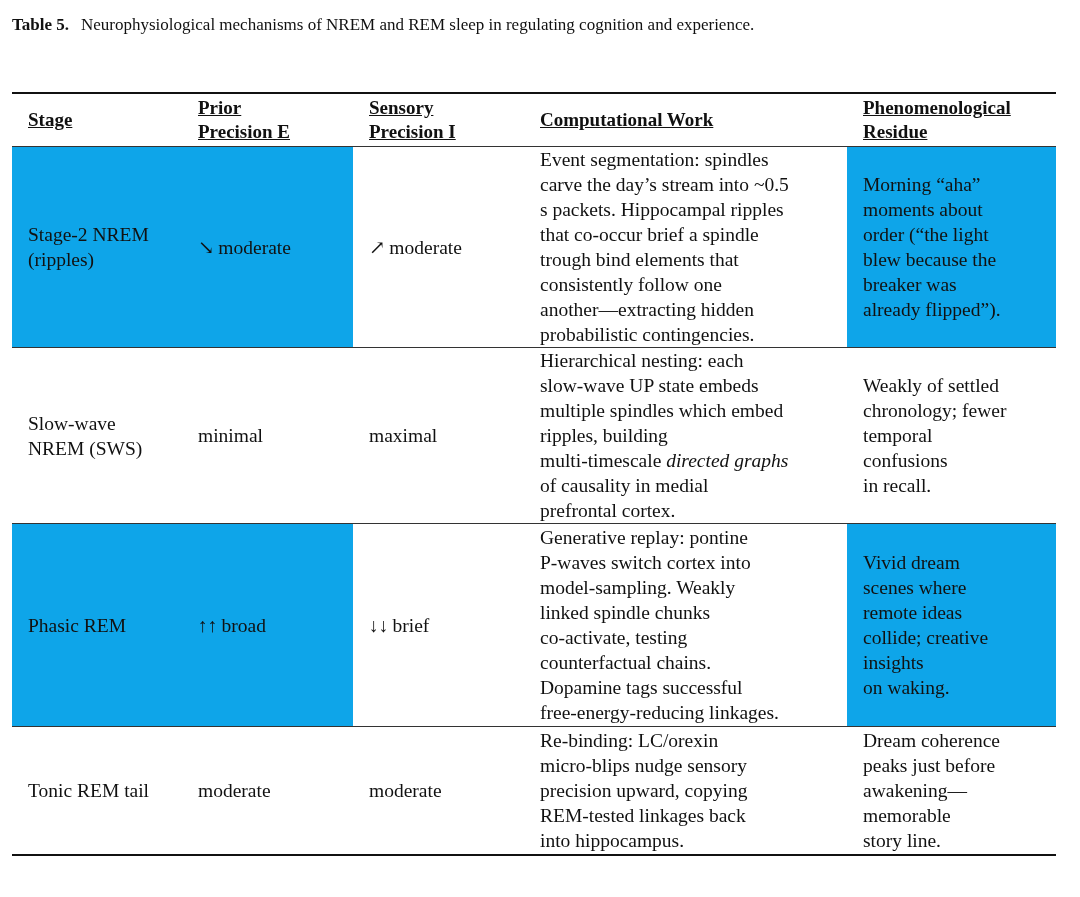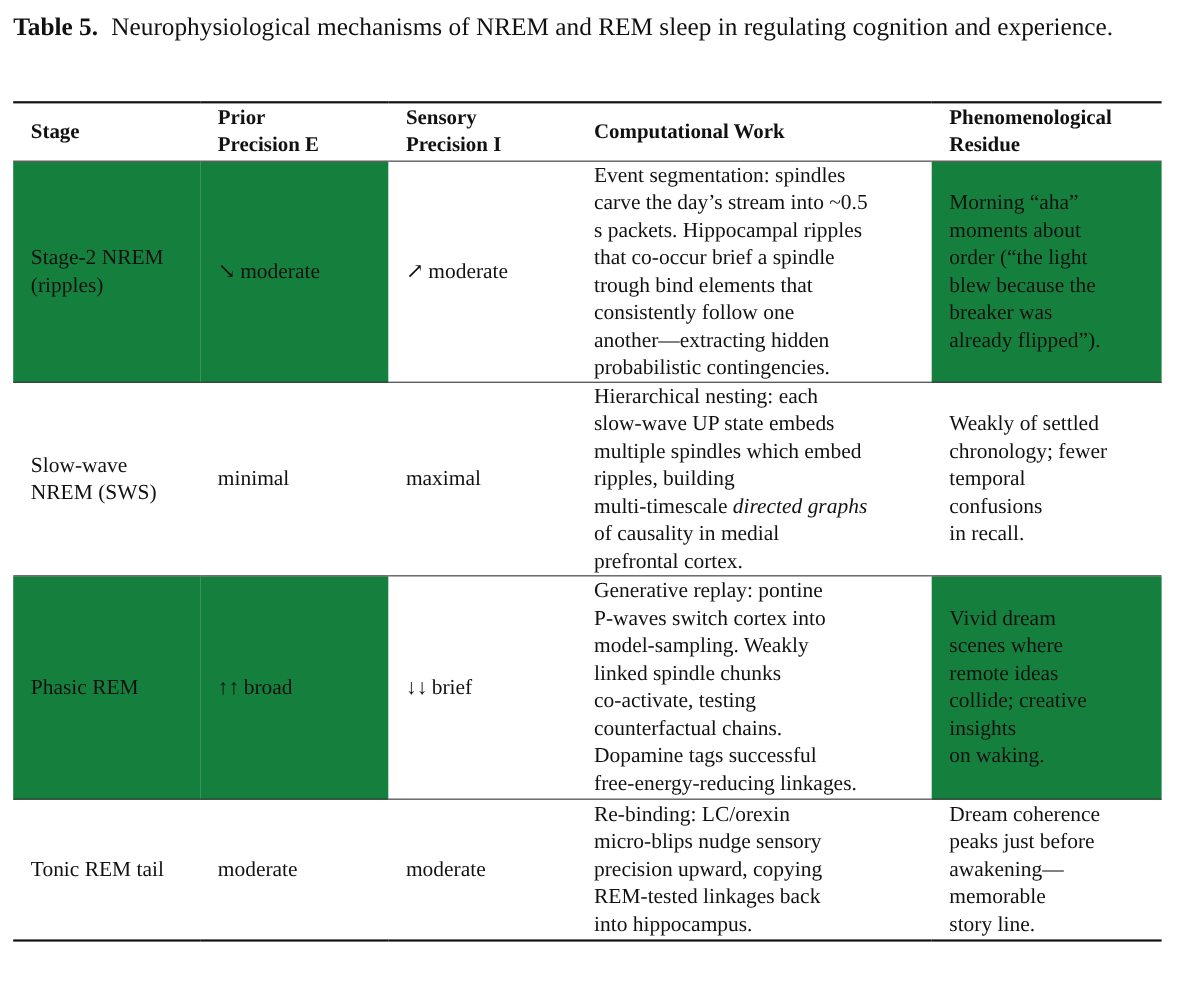--- a/index.html
+++ b/index.html
@@ -3,48 +3,48 @@
 <meta charset="utf-8">
 <style>
   html, body { margin: 0; padding: 0; background: #ffffff; }
   body {
     width: 1080px; height: 897px; position: relative; overflow: hidden;
     font-family: "Liberation Serif", "DejaVu Serif", serif;
     color: #111111;
   }
   .caption {
     position: absolute; left: 12px; top: 8px; width: 1044px;
-    font-size: 23px; line-height: 34px; text-align: justify;
+    font-size: 17px; line-height: 34px; text-align: justify;
     text-align-last: left;
   }
   .caption .lbl { font-weight: bold; margin-right: 12px; }
   table.t {
     position: absolute; left: 12px; top: 92px; width: 1044px;
     border-collapse: collapse; table-layout: fixed;
     font-size: 19.5px; line-height: 25px;
   }
   table.t col.c1 { width: 170px; }
   table.t col.c2 { width: 171px; }
   table.t col.c3 { width: 177px; }
   table.t col.c4 { width: 317px; }
   table.t col.c5 { width: 209px; }
-  table.t thead tr { border-top: 2.5px solid #111; border-bottom: 1.5px solid #333; }
+  table.t thead tr { border-top: 2.5px solid #111; border-bottom: 1.5px solid #333; text-decoration: underline; }
   table.t th {
     font-weight: bold; text-align: left; vertical-align: middle;
     padding: 0 0 0 16px; height: 52px; line-height: 24px; font-size: 19px;
   }
   table.t th.c4h { padding-left: 10px; margin-top: 20px; }
   table.t td {
     vertical-align: middle; padding: 0 0 0 16px;
   }
   table.t td.work { padding-left: 10px; padding-right: 6px; }
   table.t td.res { padding-left: 16px; padding-right: 6px; }
   table.t tbody tr { border-bottom: 1.5px solid #333; }
   table.t tbody tr.last { border-bottom: 2.5px solid #111; }
-  .shade { background: #15803d; }
+  .shade { background: #0ea5e9; }
   tr.r1 { height: 201px; }
   tr.r2 { height: 175px; }
   tr.r3 { height: 203px; }
   tr.r4 { height: 128px; }
   .line { display: block; white-space: nowrap; }
   .arrow { display: inline-block; margin-right: 4px; }
   em { font-style: italic; }
 </style>
 </head>
 <body>

